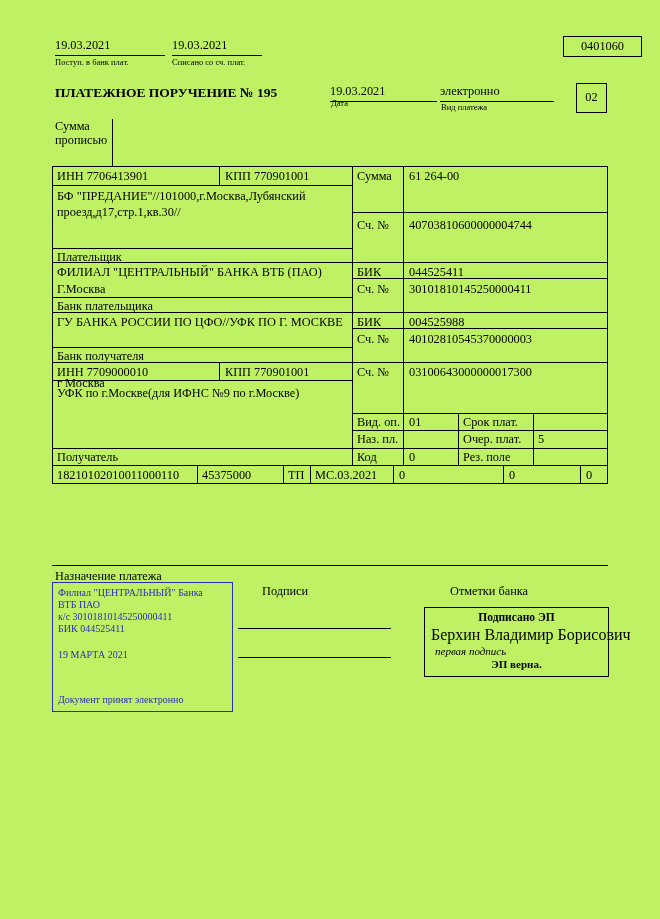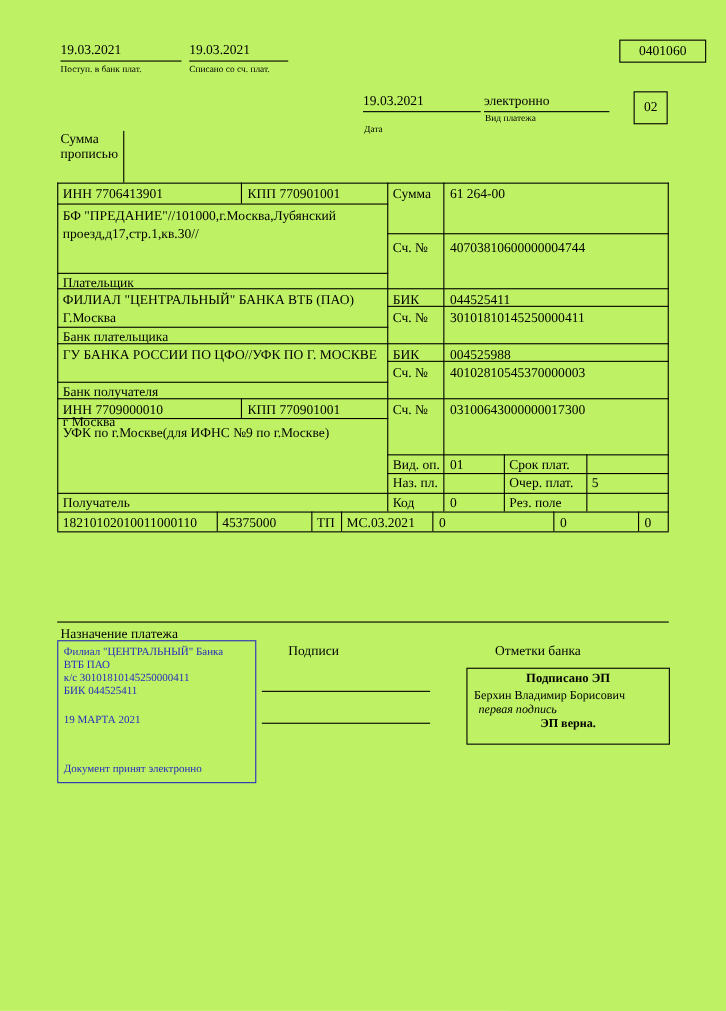--- a/index.html
+++ b/index.html
@@ -11,37 +11,38 @@
   .ts{font-size:8.5px;line-height:9px;}
   .u{border-bottom:1px solid #000;padding-bottom:3px;}
   .box{border:1px solid #000;text-align:center;}
   .hl{position:absolute;height:1px;background:#000;}
   .vl{position:absolute;width:1px;background:#000;}
   .wrap{white-space:normal;}
   .stamp{border:1px solid var(--stamp-blue,#2b2bbd);color:var(--stamp-blue,#2b2bbd);}
   .stamp .abs{font-size:10px;line-height:11px;}
   .ep-box{border:1px solid #000;}
   .ep-title{text-align:center;font-weight:bold;font-size:11.5px;padding-top:3px;}
-  .ep-name{font-size:11px;padding:3px 0 0 6px;}
+  .ep-name{font-size:16px;padding:3px 0 0 6px;}
   .ep-type{font-size:11px;font-style:italic;padding:1px 0 0 10px;}
   .ep-ver{text-align:center;font-weight:bold;font-size:11px;padding-top:1px;}
 </style>
 </head>
 <body>
 
 <div class="page">
 
   <div class="abs t u" style="left:55px;top:38px;width:110px;">19.03.2021</div>
   <div class="abs ts" style="left:55px;top:58px;">Поступ. в банк плат.</div>
   <div class="abs t u" style="left:172px;top:38px;width:90px;">19.03.2021</div>
   <div class="abs ts" style="left:172px;top:58px;">Списано со сч. плат.</div>
   <div class="abs t box" style="left:563px;top:36px;width:77px;height:19px;line-height:18px;">0401060</div>
 
+  <div class="abs tb" style="left:55px;top:85px;">ПЛАТЕЖНОЕ ПОРУЧЕНИЕ № 195</div>
   <div class="abs t u" style="left:330px;top:84px;width:107px;">19.03.2021</div>
-  <div class="abs ts" style="left:331px;top:113px;">Дата</div>
+  <div class="abs ts" style="left:331px;top:99px;">Дата</div>
   <div class="abs t u" style="left:440px;top:84px;width:114px;">электронно</div>
   <div class="abs ts" style="left:441px;top:103px;">Вид платежа</div>
   <div class="abs t box" style="left:576px;top:83px;width:29px;height:28px;line-height:27px;">02</div>
 
   <div class="abs t" style="left:55px;top:119px;">Сумма</div>
   <div class="abs t" style="left:55px;top:133px;">прописью</div>
   <div class="vl" style="left:112px;top:119px;height:47px;"></div>
 
   <div class="hl" style="left:52px;top:166px;width:556px;"></div>
   <div class="hl" style="left:52px;top:185px;width:301px;"></div>

